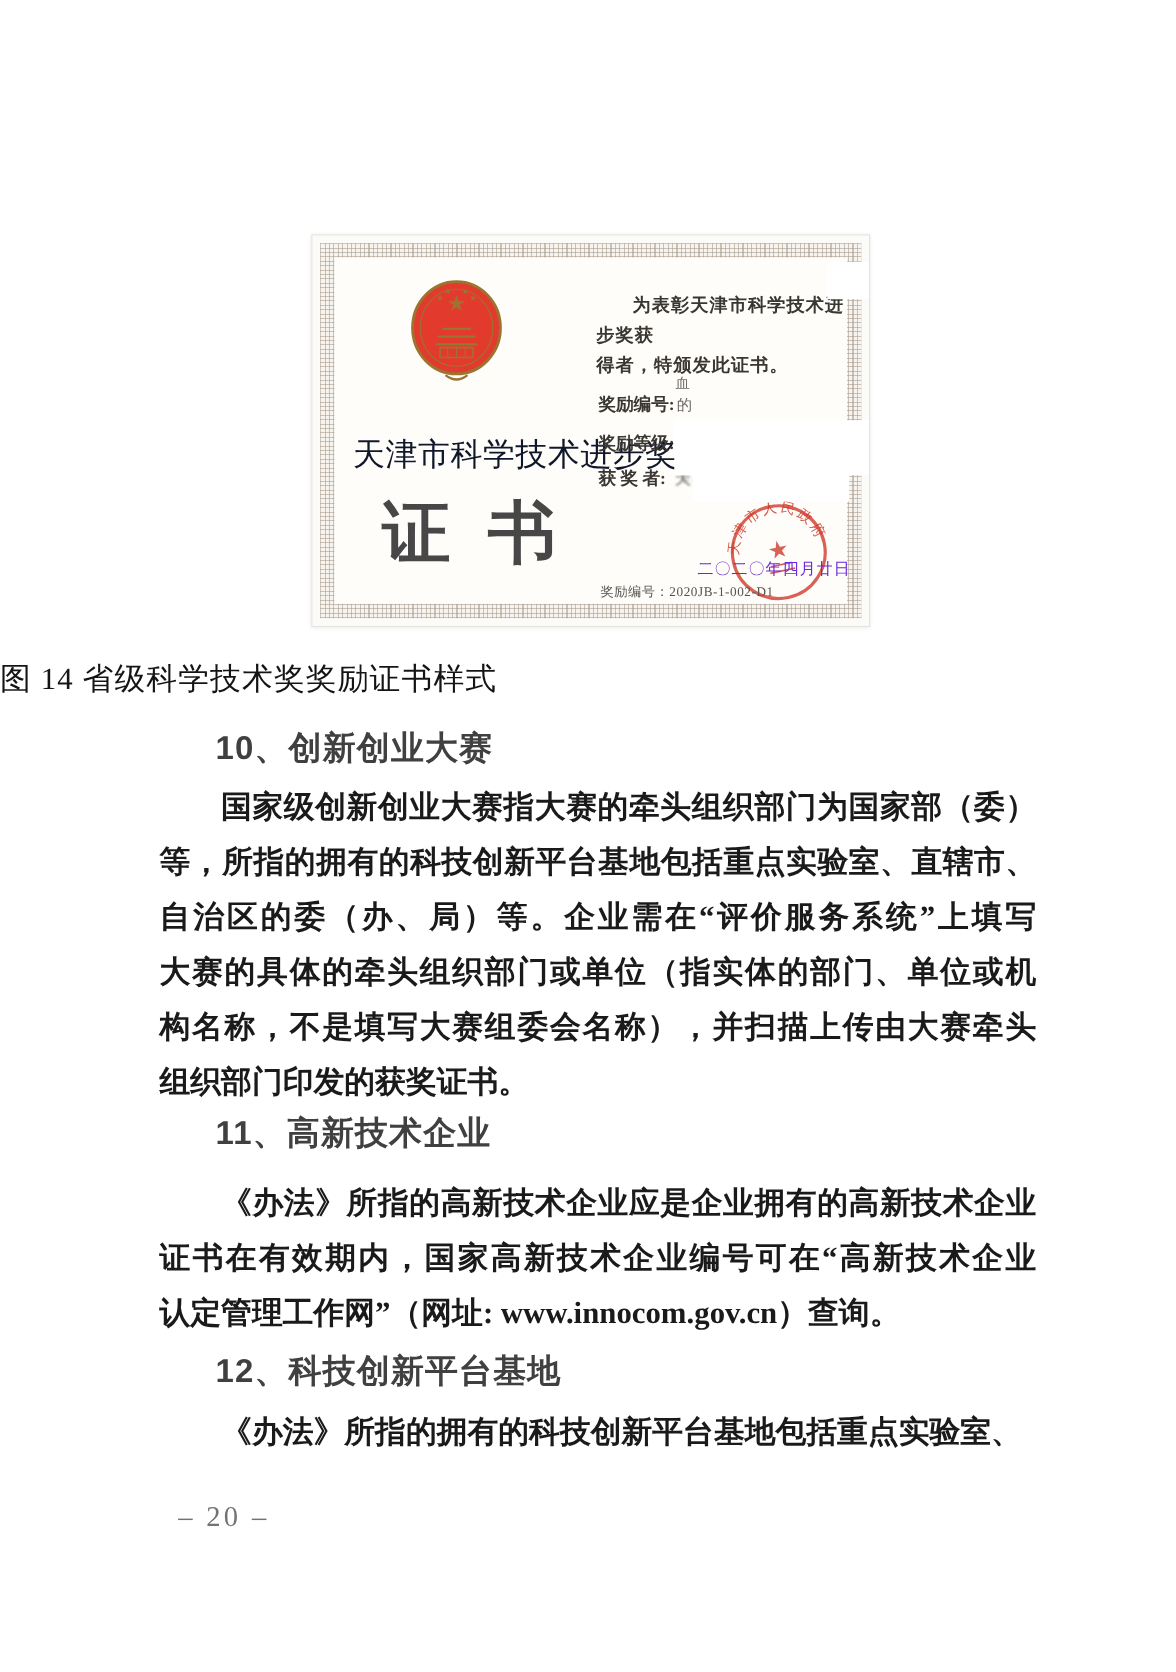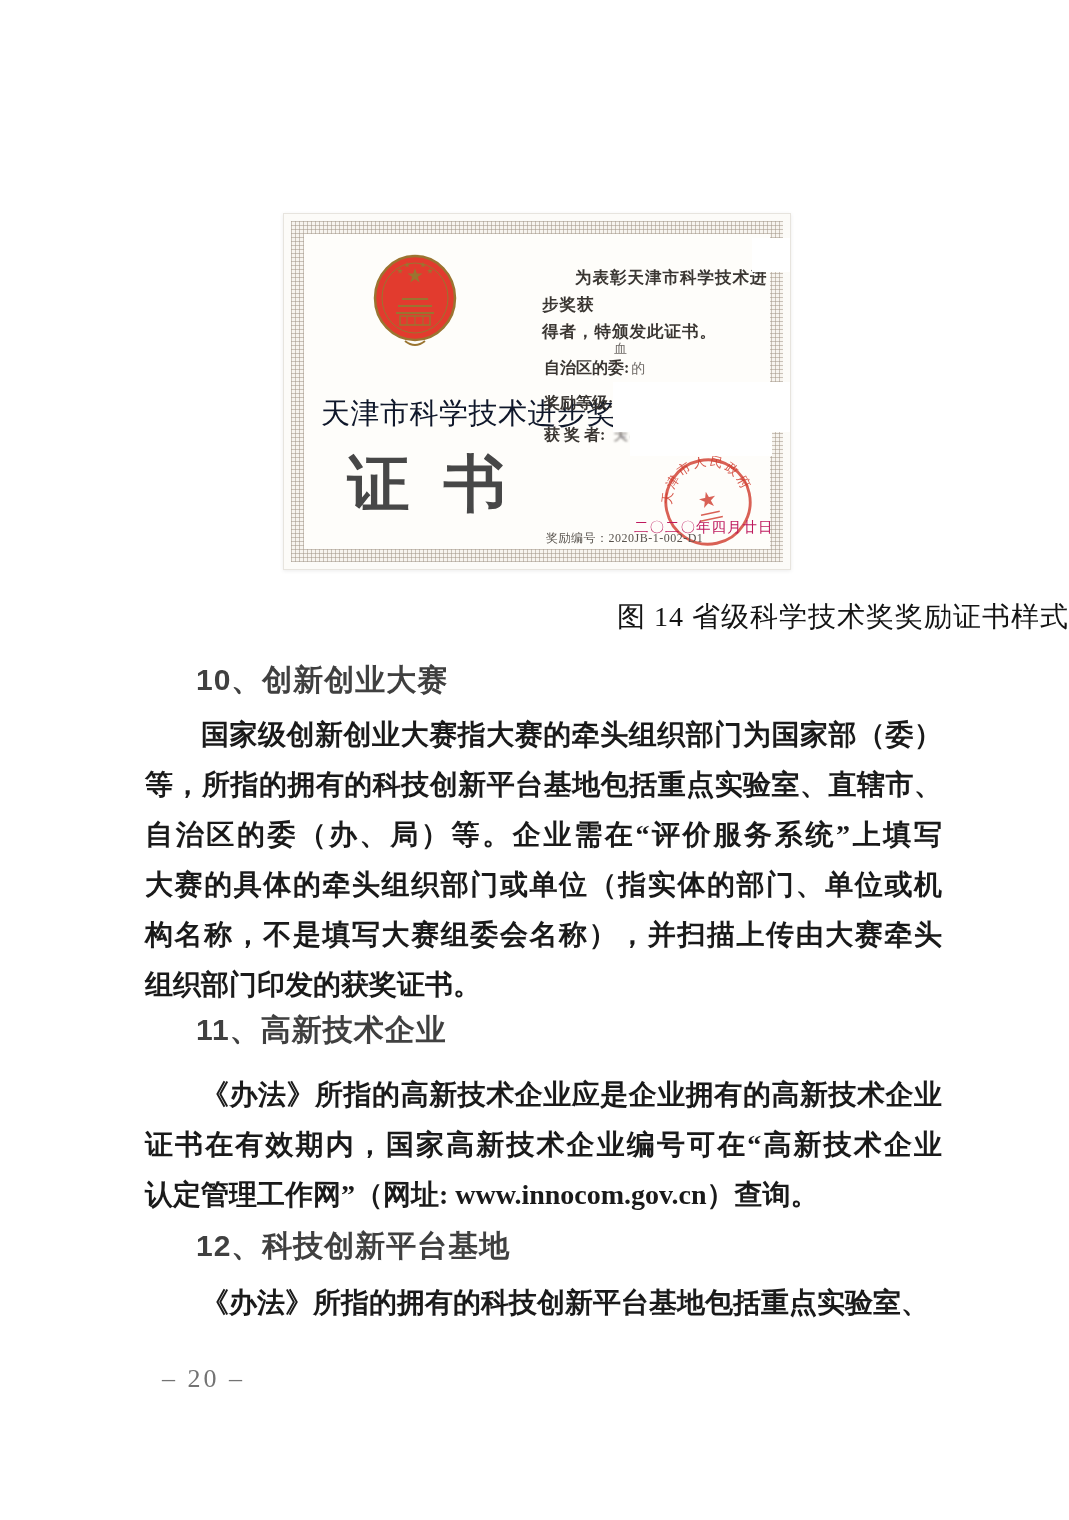--- a/index.html
+++ b/index.html
@@ -42,29 +42,29 @@
   .row-project{top:124px;}
   .row-grade{top:159px;}
   .row-winner{top:191px;}
   .hint-top{position:absolute;left:72px;top:106px;font-size:13px;color:#6f6a66;filter:blur(.7px);font-weight:400;}
   .hint{font-size:14px;color:#6f6a66;filter:blur(.7px);font-weight:400;margin-left:2px;}
   .grade-value{font-weight:700;border-bottom:1px solid rgba(120,116,110,.55);padding:0 2px;}
   .winner-hint{font-size:15px;color:#6f6a66;filter:blur(1px);font-weight:400;margin-left:4px;}
   .winner-smudge{position:absolute;left:78px;top:202px;width:150px;height:0;
     border-top:2px dashed rgba(95,92,104,.5);filter:blur(1.3px);}
   .seal-wrap{position:absolute;left:358px;top:222px;width:92px;height:92px;transform:rotate(-12deg);z-index:4;}
-  .cert-date{position:absolute;left:330px;top:284px;width:150px;font-size:14.5px;color:#be185d;
+  .cert-date{position:absolute;left:330px;top:274px;width:150px;font-size:14.5px;color:#6d28d9;
     letter-spacing:1px;z-index:5;white-space:nowrap;}
   .cert-serial{position:absolute;left:242px;top:296px;font-size:12px;color:#57524c;letter-spacing:.5px;z-index:5;white-space:nowrap;}
   .redact{position:absolute;background:#ffffff;z-index:6;}
   .redact-a{left:329px;top:168px;width:178px;height:50px;}
   .redact-b{left:346px;top:216px;width:142px;height:26px;}
   .redact-c{left:468px;top:24px;width:40px;height:34px;}
   
-  .caption{position:absolute;left:0;top:598px;width:1069px;text-align:right;
+  .caption{position:absolute;left:0;top:598px;width:1069px;text-align:left;
     font-size:28px;color:#141414;letter-spacing:1px;}
   .sec-heading{position:absolute;left:196px;margin:0;
     font-family:"Liberation Sans","DejaVu Sans",sans-serif;
     font-size:30px;font-weight:700;color:#404040;letter-spacing:1px;}
   .h10{top:660px;}
   .h11{top:962px;margin-top:48px;}
   .h12{top:1226px;}
   .para{position:absolute;left:145px;width:797px;font-weight:bold;}
   .p10{top:710px;}
   .p11{top:1070px;}
@@ -111,21 +111,21 @@
 
         <div class="col-right">
           <div class="cert-intro">
             <div class="l1">为表彰天津市科学技术进步奖获</div>
             <div class="l2">得者，特颁发此证书。</div>
           </div>
 
           <span class="hint-top">血</span>
 
           <div class="cert-row row-project">
-            <span>自治区的委:</span><span class="hint">的</span>
+            <span>奖励编号:</span><span class="hint">的</span>
           </div>
 
           <div class="cert-row row-grade">
             <span>奖励等级:</span>
             <span class="grade-value">一</span>
           </div>
 
           <div class="cert-row row-winner">
             <span>获 奖 者:</span>
             <span class="winner-hint">天</span>

